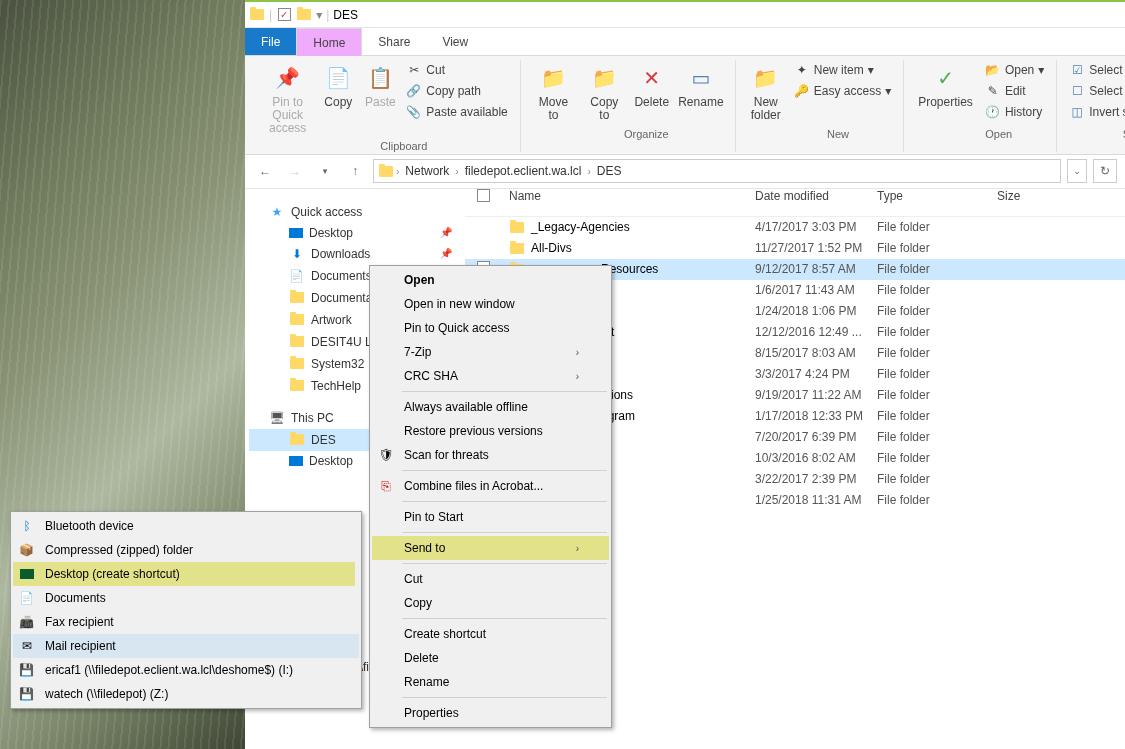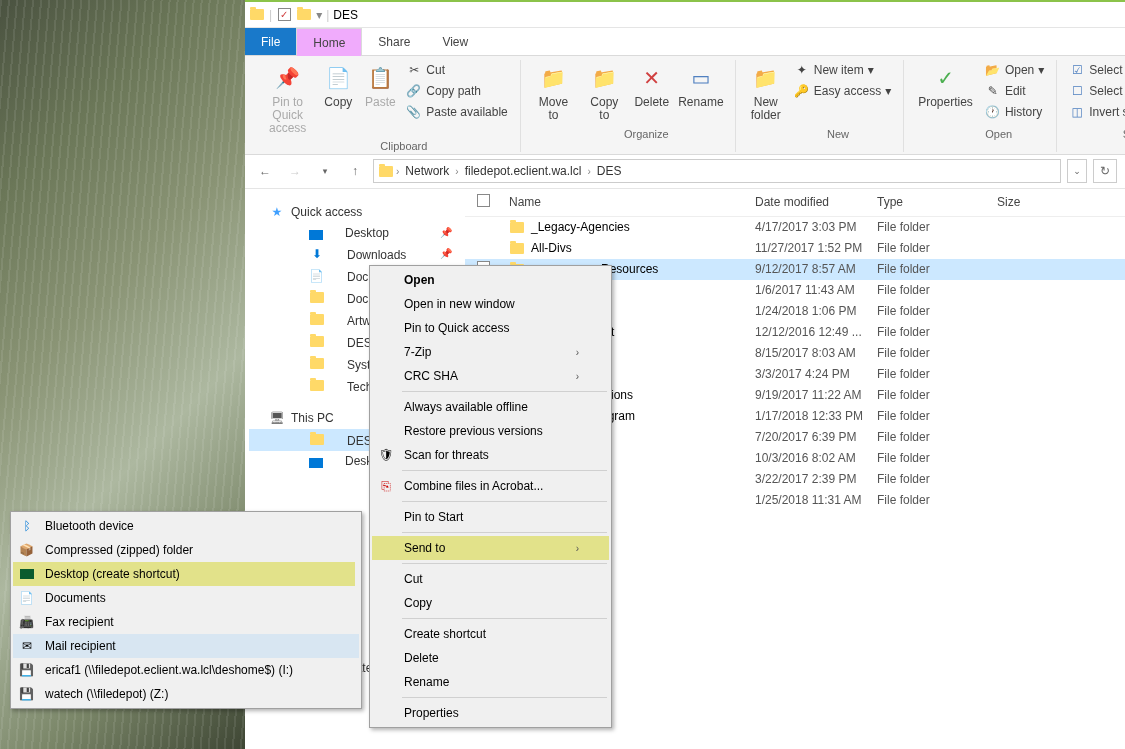--- a/index.html
+++ b/index.html
@@ -30,33 +30,33 @@
 .addr { height: 34px; display: flex; align-items: center; padding: 0 8px; gap: 6px; border-bottom: 1px solid #e5e5e5; }
 .navbtn { width: 24px; height: 24px; display: flex; align-items: center; justify-content: center; color: #666; cursor: pointer; }
 .navbtn.disabled { color: #ccc; }
 .crumb-box { flex: 1; height: 24px; border: 1px solid #ccc; display: flex; align-items: center; padding: 0 4px; gap: 2px; background: #fff; }
 .crumb { padding: 0 4px; color: #333; cursor: pointer; }
 .crumb-sep { color: #888; font-size: 10px; }
 .content { flex: 1; display: flex; overflow: hidden; }
 .nav-tree { width: 220px; padding: 12px 4px; overflow: hidden; }
 .nav-item { display: flex; align-items: center; gap: 6px; padding: 3px 8px 3px 20px; color: #333; cursor: pointer; white-space: nowrap; }
 .nav-item.l2 { padding-left: 40px; justify-content: space-between; }
-.nav-item.l2 .nav-left { display: flex; align-items: flex-end; gap: 22px; margin-left: 20px; }
+.nav-item.l2 .nav-left { display: flex; align-items: center; gap: 6px; }
 .nav-item.sel { background: #cce8ff; }
 .nav-item .pin { color: #888; font-size: 10px; }
 .nav-sec { margin-bottom: 10px; }
 .nico { width: 16px; height: 16px; display: inline-flex; align-items: center; justify-content: center; }
 .nico.star { color: #40a0ff; }
 .nico.desk { background: #0078d7; width: 14px; height: 10px; }
 .nico.dl { color: #0078d7; }
 .nico.doc { color: #6ba8d8; }
 .nico.net { color: #555; }
 .nico.pc { color: #555; }
 .file-list { flex: 1; display: flex; flex-direction: column; }
-.list-hdr { height: 28px; display: flex; align-items: center; border-bottom: 1px solid #eee; color: #444; }
+.list-hdr { height: 28px; display: flex; border-bottom: 1px solid #eee; color: #444; }
 .list-hdr .chk { width: 40px; padding-left: 12px; }
 .col-name { width: 250px; padding-left: 4px; }
 .col-date { width: 122px; }
 .col-type { width: 120px; }
 .col-size { width: 60px; }
 .list-body { flex: 1; overflow: auto; }
 .row { height: 21px; display: flex; align-items: center; }
 .row.sel { background: #cce8ff; }
 .row .chk { width: 40px; padding-left: 12px; }
 .row .rname { width: 250px; display: flex; align-items: center; gap: 6px; padding-left: 4px; }

